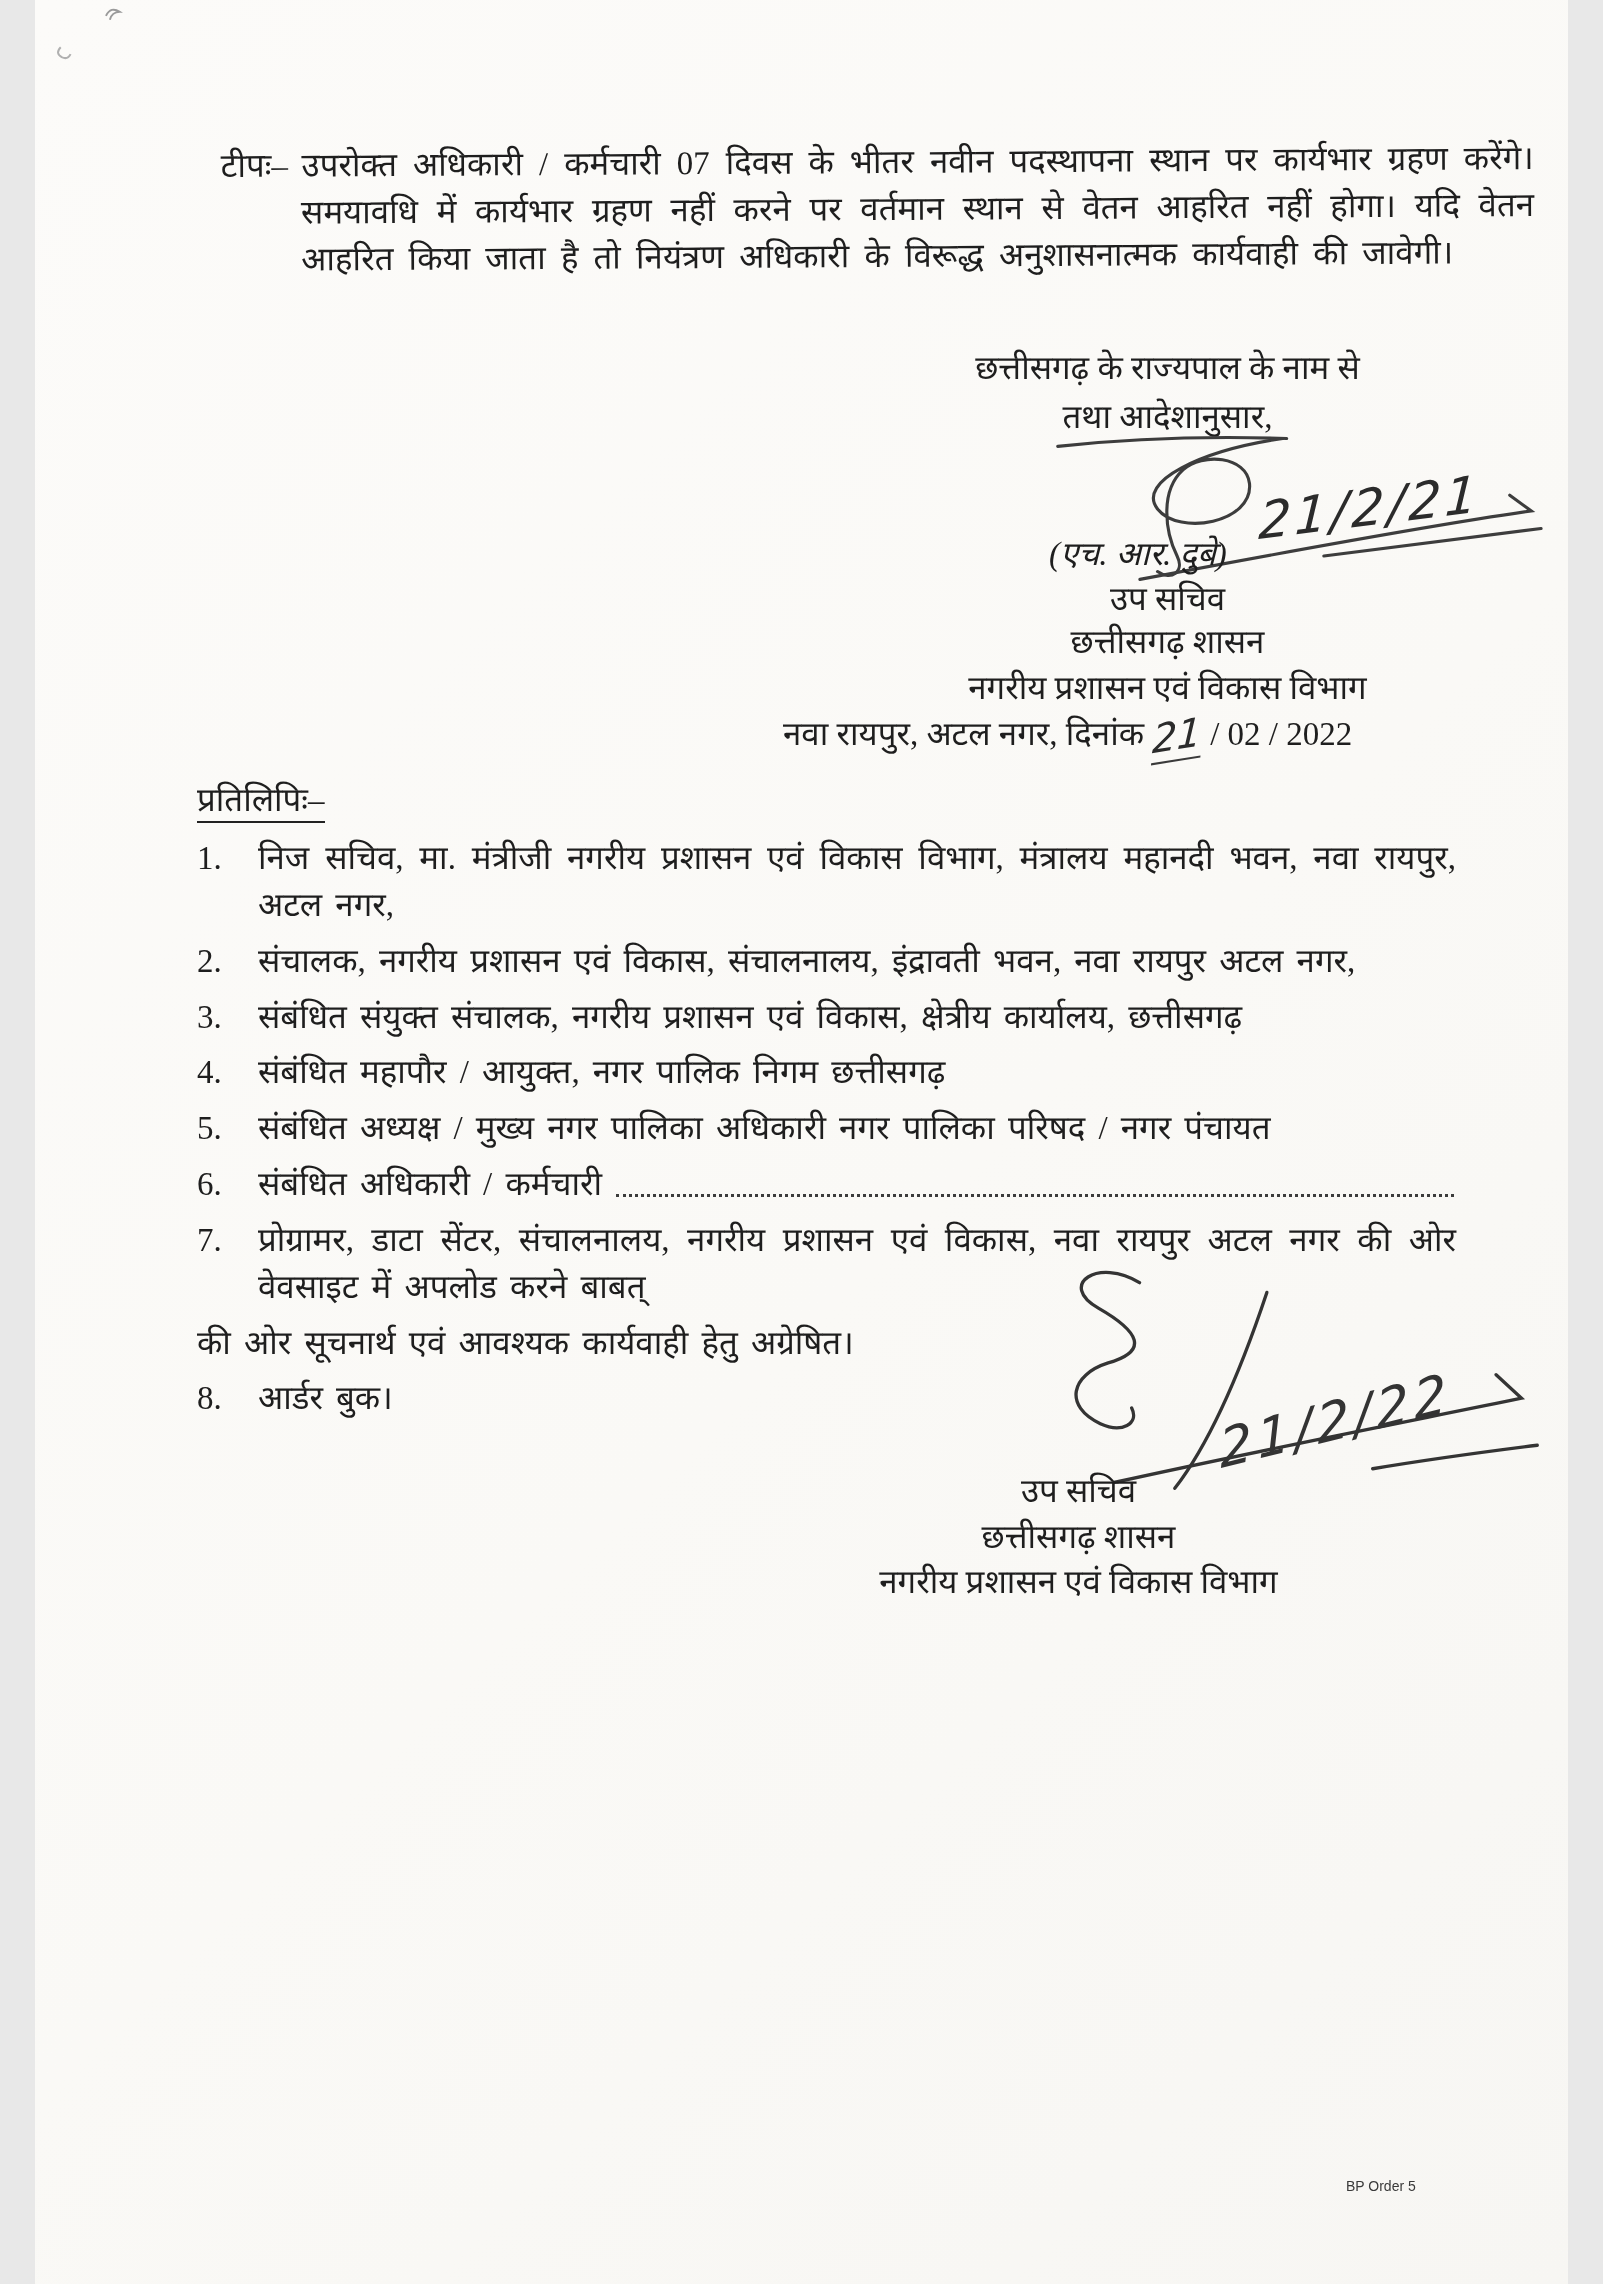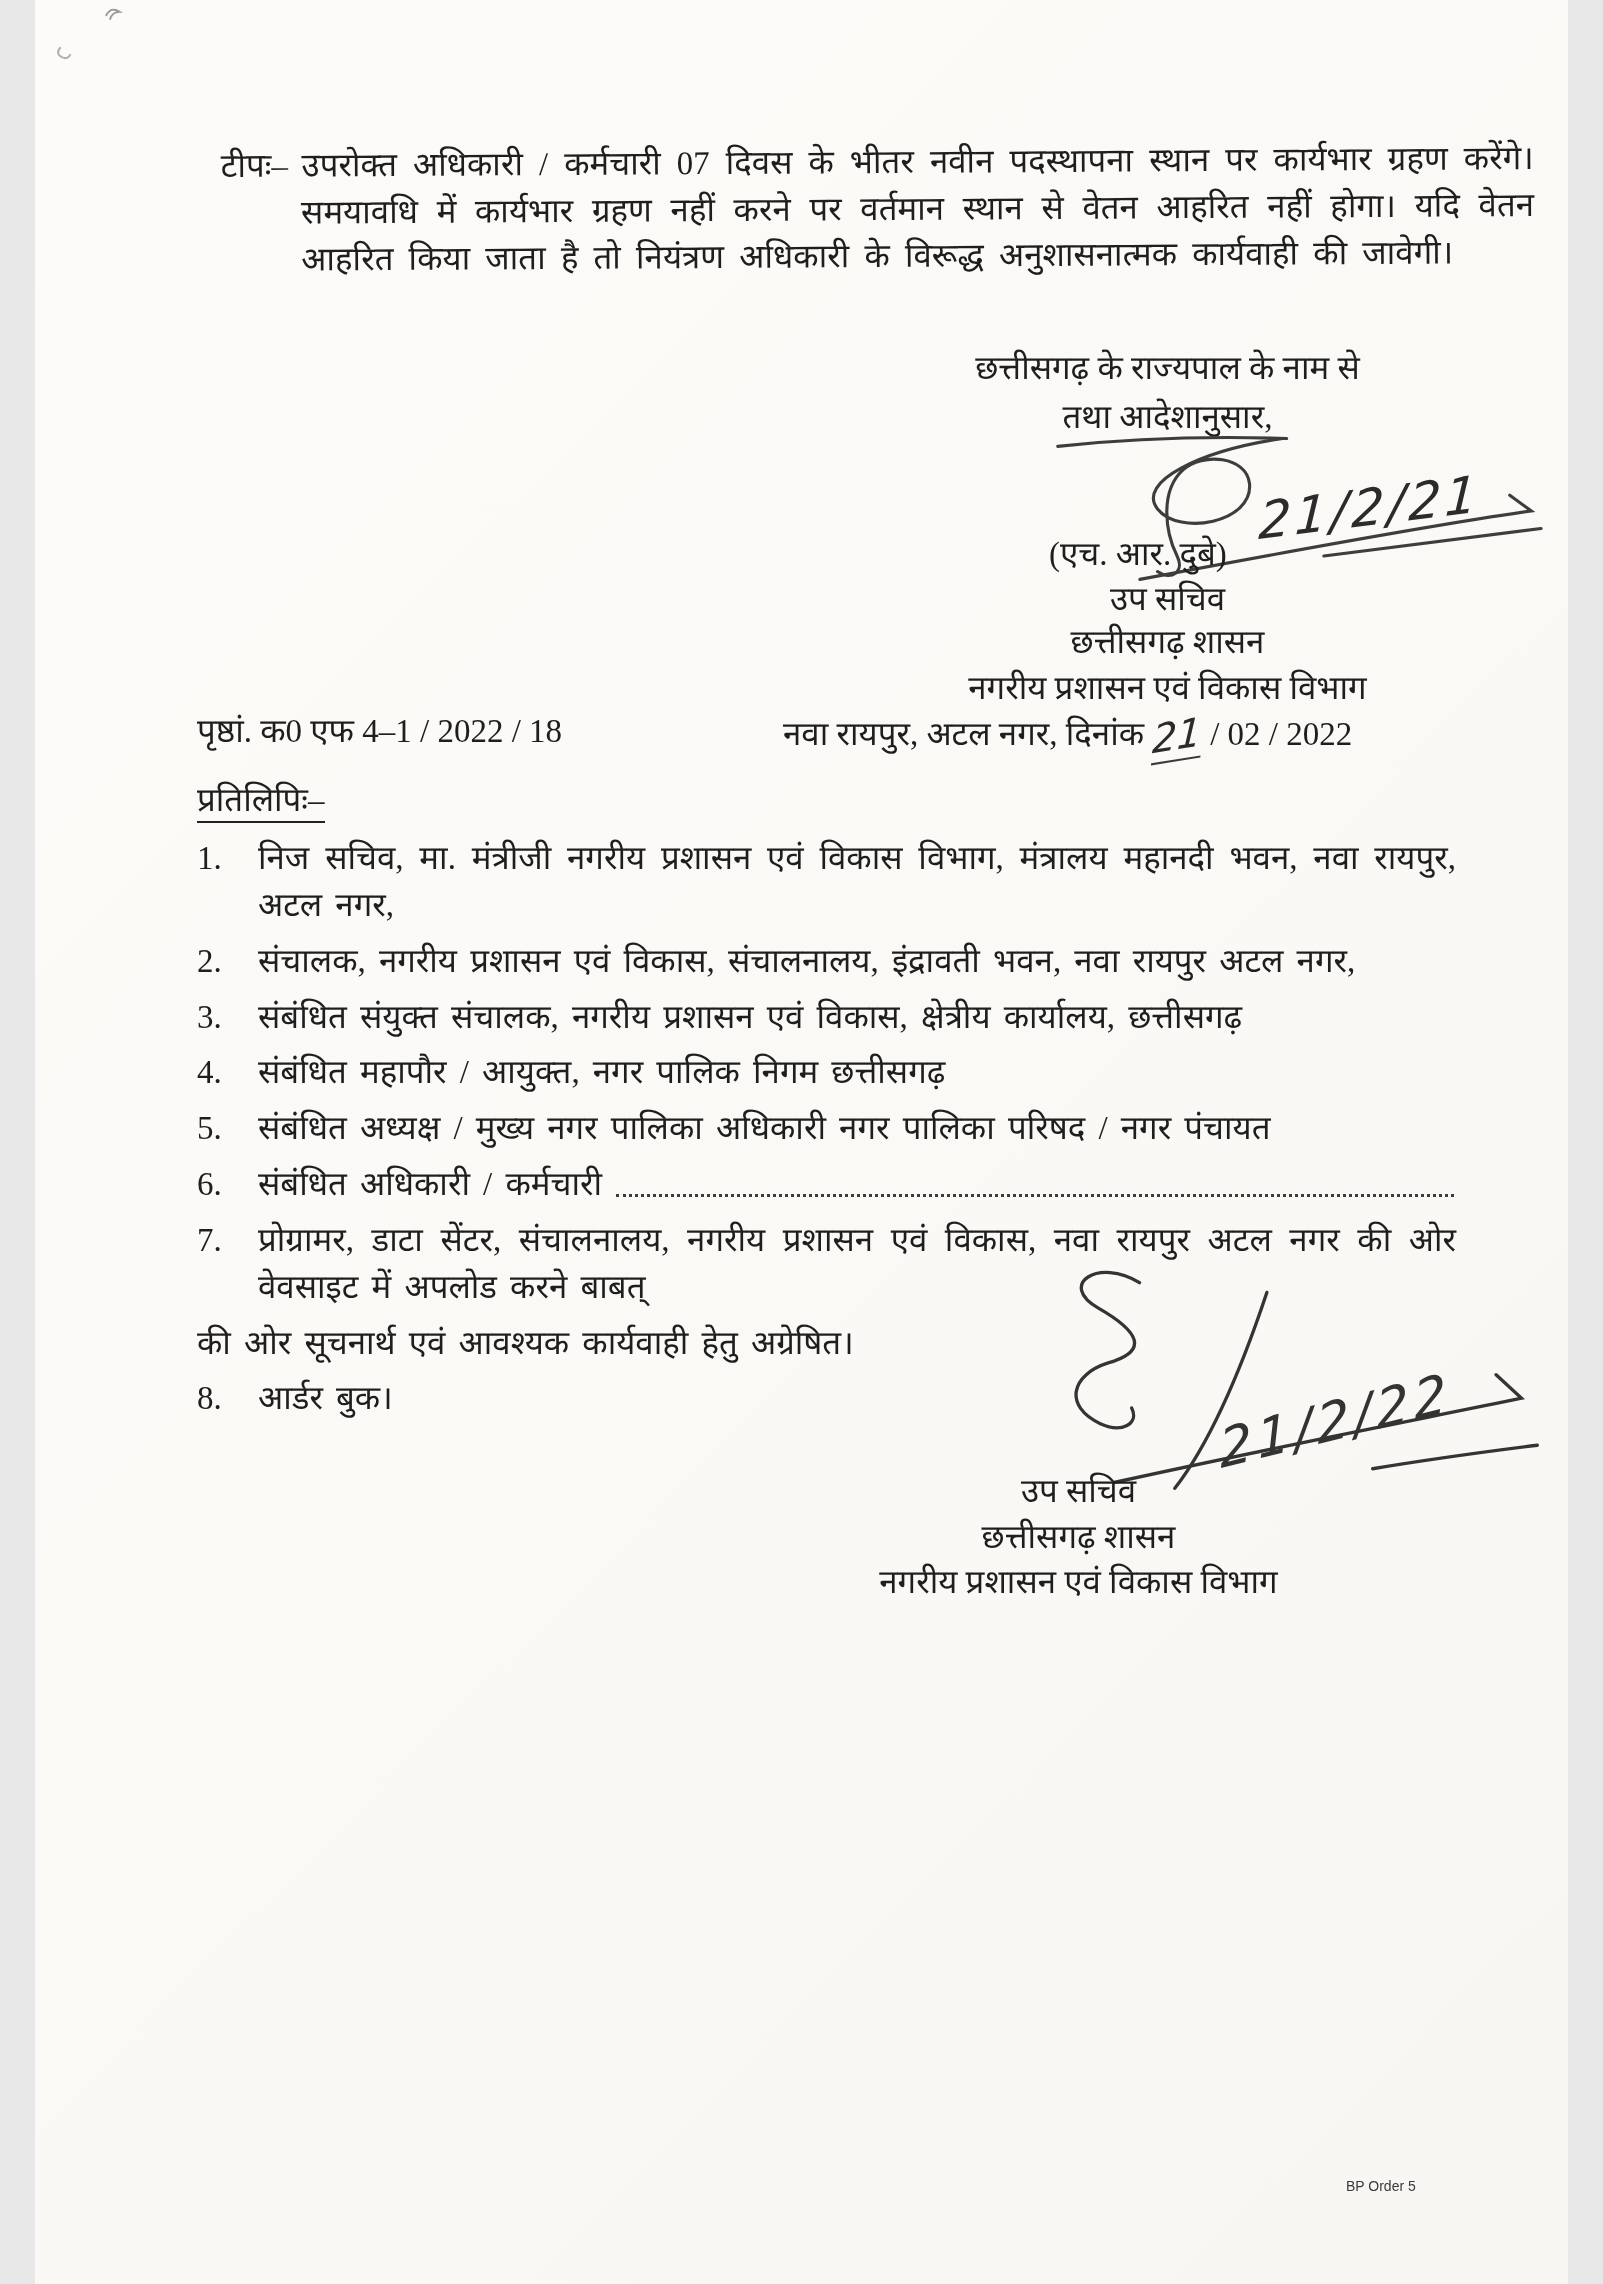--- a/index.html
+++ b/index.html
@@ -18,21 +18,21 @@
     text-align:justify;word-spacing:6.9px;
     padding-left:80px;text-indent:-80px;
     transform:rotate(-0.35deg);
   }
   .note .lbl{padding-right:13.7px;}
   .auth{
     position:absolute;left:858px;width:549px;text-align:center;
   }
   .auth-1{top:345px;}
   .auth-2{top:394px;}
-  .signame{position:absolute;top:531px;left:1014px;}
+  .signame{position:absolute;top:531px;left:1014px;font-style:italic;}
   .sigblock{position:absolute;left:858px;width:549px;text-align:center;}
   .sb-1{top:576px;}
   .sb-2{top:619px;}
   .sb-3{top:665px;}
   .refrow-left{position:absolute;top:708px;left:162px;}
   .refrow-right{position:absolute;top:708px;left:748px;}
   .hw{
     font-family:"DejaVu Sans", sans-serif;
     font-style:italic;color:#2b2b2b;
     display:inline-block;
@@ -100,21 +100,20 @@
       <path d="M300,142 C390,130 470,120 522,114"></path>
     </g>
   </svg>
   <div class="hw hw-date1">21/2/21</div>
 
   <div class="signame txt">(एच. आर. दुबे)</div>
   <div class="sigblock sb-1 txt">उप सचिव</div>
   <div class="sigblock sb-2 txt">छत्तीसगढ़ शासन</div>
   <div class="sigblock sb-3 txt">नगरीय प्रशासन एवं विकास विभाग</div>
 
-  <div class="refrow-left txt">पृष्ठां. क0 एफ 4–1 / 2022 / 18</div>
   <div class="refrow-right txt">
     <span>नवा रायपुर, अटल नगर, दिनांक</span>
     <span class="hw hw-21">21</span>
     <span>/ 02 / 2022</span>
   </div>
 
   <div class="copyhead txt">
     <span>प्रतिलिपिः–</span>
   </div>
 

